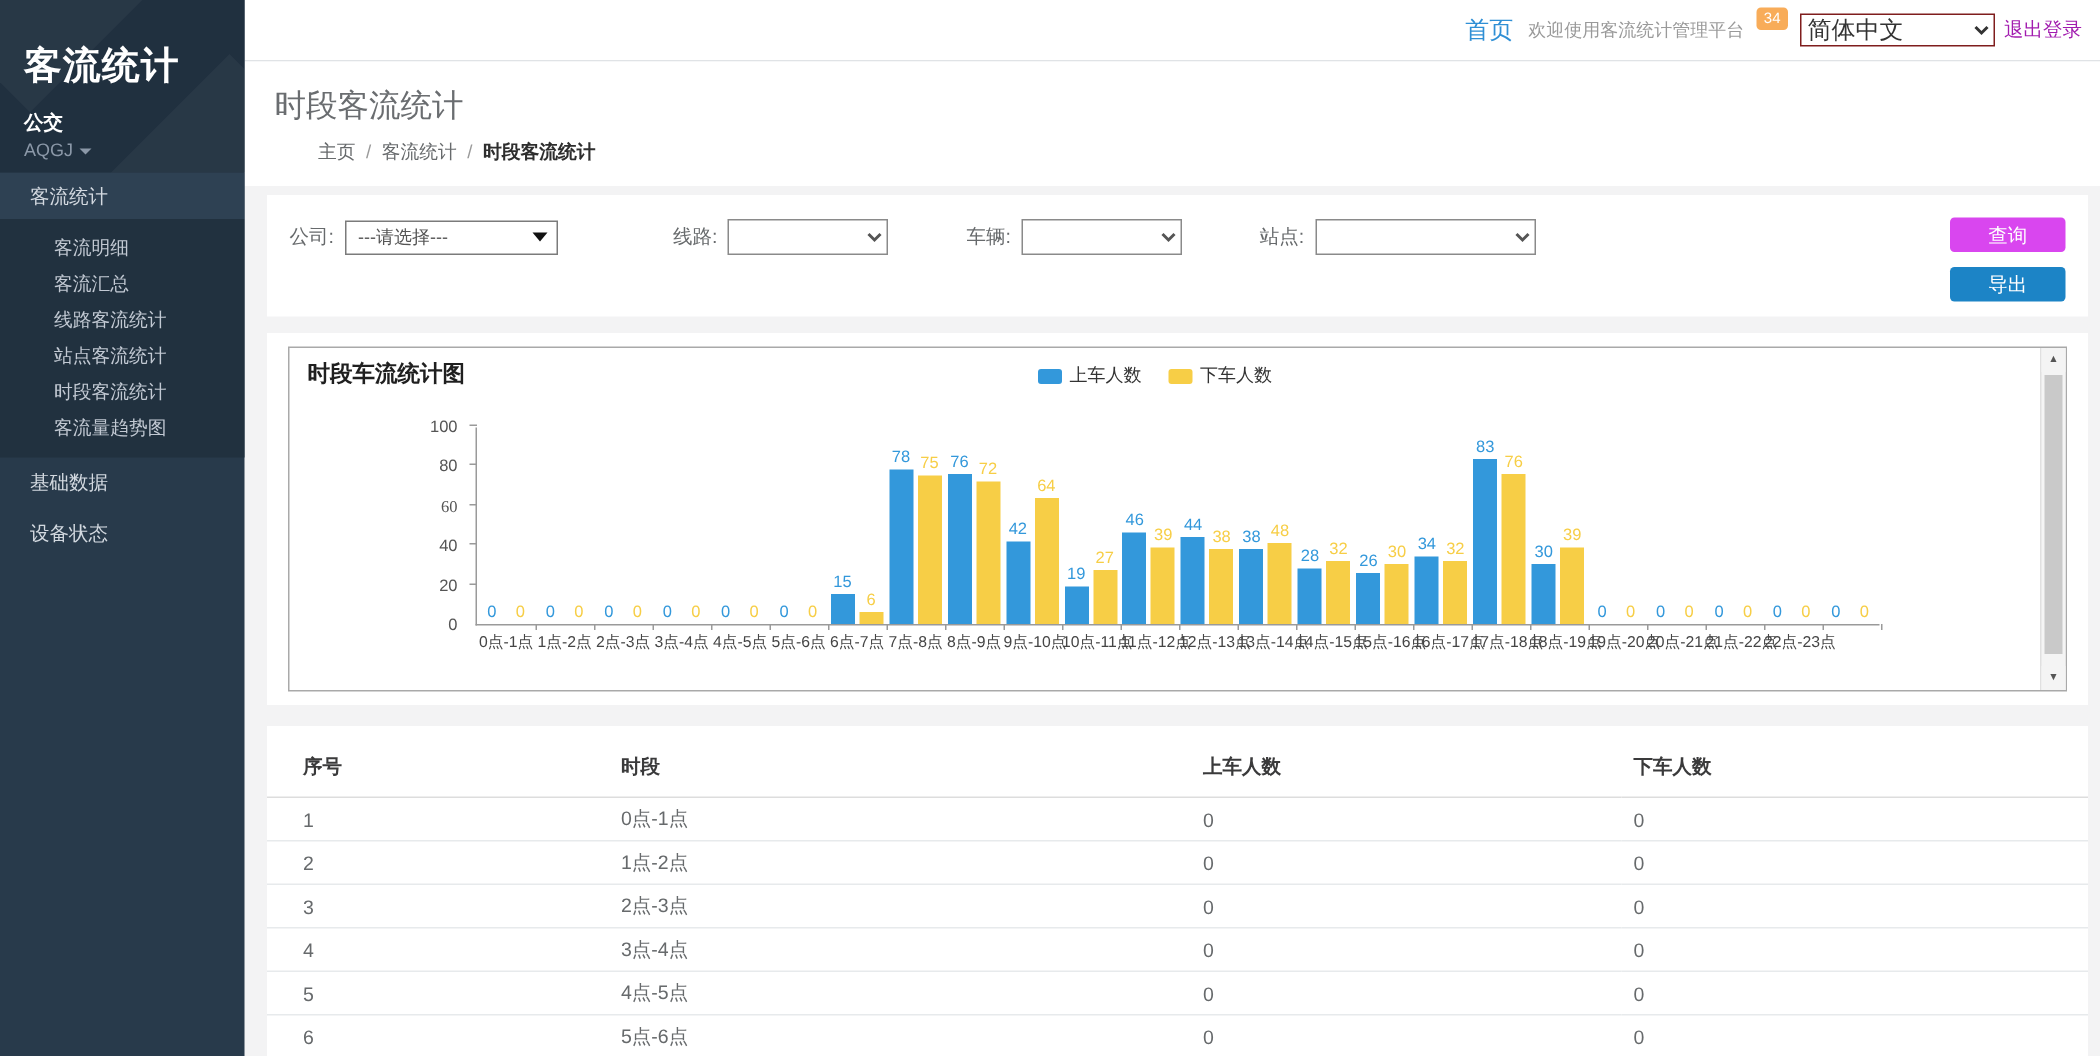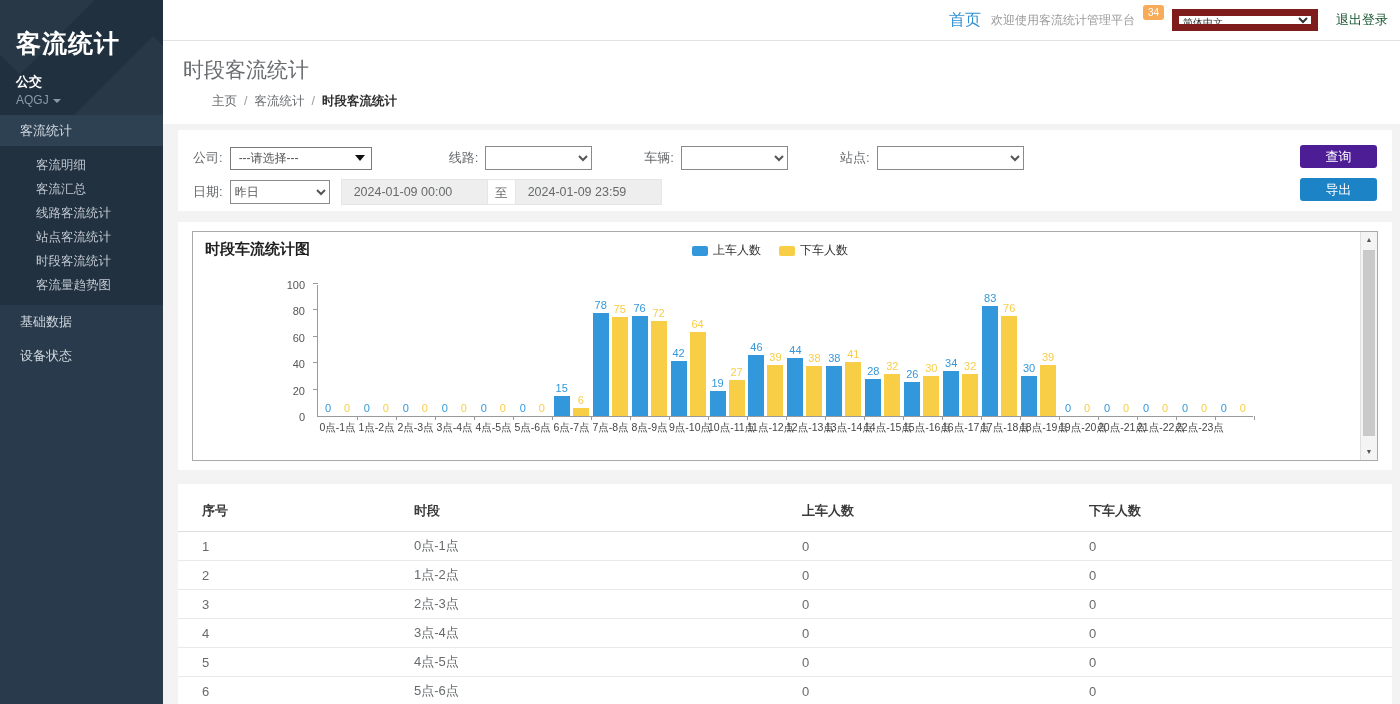--- a/index.html
+++ b/index.html
@@ -21,22 +21,22 @@
   .menu-section.plain { height:34px; line-height:34px; }
   .submenu { background:#21313f; padding:7px 0 8px; }
   .submenu-item { height:24px; line-height:24px; padding-left:36px; font-size:12.5px; color:#c2c9d3; cursor:pointer; white-space:nowrap; }
 
   
   .main { margin-left:163px; height:704px; }
   .topbar { height:41px; background:#fff; border-bottom:1px solid #e0e3e6; display:flex; align-items:center; justify-content:flex-end; padding-right:12px; }
   .home-link { color:#2f8fd5; font-size:16px; margin-right:10px; cursor:pointer; }
   .welcome-text { color:#9a9a9a; font-size:12px; }
   .badge { background:#f8ac59; color:#fff; font-size:10px; border-radius:3px; padding:2px 5px; margin:0 8px 0 8px; transform:translateY(-8px); }
-  .lang-select { width:146px; height:22px; font-size:10px; color:#333; border:7px solid #7f1d1d; background:#fff; }
-  .logout { color:#14532d; font-size:13px; margin-left:18px; cursor:pointer; white-space:nowrap; }
+  .lang-select { width:130px; height:22px; font-size:16px; color:#333; border:1px solid #7f1d1d; background:#fff; }
+  .logout { color:#a21caf; font-size:13px; margin-left:6px; cursor:pointer; white-space:nowrap; }
 
   .page-heading { background:#fff; height:83px; padding:15px 0 0 20px; }
   .page-title { color:#6a6d70; font-size:21px; font-weight:400; }
   .breadcrumb { margin-top:9px; font-size:12.5px; color:#676a6c;margin-left:29px; }
   .breadcrumb .sep { margin:0 7px; color:#9a9a9a; }
   .breadcrumb .active { font-weight:bold; color:#2e2e2e; }
   .breadcrumb .crumb { cursor:pointer; }
 
   .content { padding:6px 8px 0 15px; }
   .panel { background:#fff; }
@@ -51,21 +51,21 @@
   .sel-vehicle { width:107px; margin-right:52px; }
   .sel-station { width:147px; }
   .sel-preset { width:100px; margin-right:11px; }
   .custom-select { width:142px; height:23px; border:1px solid #7b7b7b; background:#fff; display:flex; align-items:center; justify-content:space-between; padding:0 6px 0 8px; font-size:12px; color:#555; margin-right:77px; cursor:pointer; }
   .custom-select .tri { width:0; height:0; border-left:5px solid transparent; border-right:5px solid transparent; border-top:6px solid #111; }
   .date-group { display:flex; align-items:center; }
   .date-input { width:147px; height:26px; background:#eeeeee; border:1px solid #e5e6e7; font-size:12.5px; color:#676a6c; line-height:24px; padding-left:12px; }
   .date-sep { width:27px; height:26px; background:#fff; border:1px solid #e5e6e7; border-left:none; border-right:none; text-align:center; line-height:26px; font-size:12.5px; color:#676a6c; }
   .btn-col { position:absolute; right:15px; top:15px; display:flex; flex-direction:column; gap:10px; }
   .btn { width:77px; height:23px; border:none; border-radius:3px; color:#fff; font-size:13px; cursor:pointer; font-family:inherit; }
-  .btn-query { background:#4c1d95; }
+  .btn-query { background:#d946ef; }
   .btn-export { background:#1c84c6; }
 
   
   .chart-panel { height:248px; padding:9px 14px; margin-bottom:14px; }
   .chart-box { position:relative; height:230px; border:1px solid #a9a9a9; background:#fff; }
   .chart-title { position:absolute; left:12px; top:8px; font-size:15px; font-weight:bold; color:#1f1f1f; }
   .legend { position:absolute; top:10px; left:0; right:30px; display:flex; justify-content:center; gap:18px; font-size:12px; color:#333; }
   .legend-item { display:flex; align-items:center; gap:5px; }
   .legend-swatch { width:16px; height:10px; border-radius:2px; }
   .plot { position:absolute; left:124px; top:53px; width:936px; height:132px; border-left:1px solid #9a9a9a; border-bottom:1px solid #9a9a9a; }
@@ -147,29 +147,20 @@
           <span>---请选择---</span>
           <span class="tri"></span>
         </div>
         <span class="f-label">线路:</span>
         <select class="sel sel-line"><option></option></select>
         <span class="f-label">车辆:</span>
         <select class="sel sel-vehicle"><option></option></select>
         <span class="f-label">站点:</span>
         <select class="sel sel-station"><option></option></select>
       </div>
-      <div class="filter-row">
-        <span class="f-label">日期:</span>
-        <select class="sel sel-preset"><option>昨日</option></select>
-        <div class="date-group">
-          <div class="date-input">2024-01-09 00:00</div>
-          <div class="date-sep">至</div>
-          <div class="date-input">2024-01-09 23:59</div>
-        </div>
-      </div>
       <div class="btn-col">
         <button class="btn btn-query">查询</button>
         <button class="btn btn-export">导出</button>
       </div>
     </div>
 
     <div class="panel chart-panel">
       <div class="chart-box">
         <div class="chart-title">时段车流统计图</div>
         <div class="legend">
@@ -179,21 +170,21 @@
           </div>
           <div class="legend-item">
             <span class="legend-swatch" id="sw1" style="background: rgb(247, 206, 70);"></span>
             <span>下车人数</span>
           </div>
         </div>
         <div class="yaxis" id="yaxis">
             <span style="bottom: 0px;">0</span>
             <span style="bottom: 26.4px;">20</span>
             <span style="bottom: 52.8px;">40</span>
-            <span style="bottom: 79.2px;">60</span>
+            <span style="bottom: 79.2px; font-family: Liberation Serif, serif;">60</span>
             <span style="bottom: 105.6px;">80</span>
             <span style="bottom: 132px;">100</span>
           </div>
         <div class="plot" id="plot">
           <div class="bar-row" id="barrow">
               <div class="bar-group">
                 <div class="bar-wrap">
                   <span class="bar-value" style="color: rgb(51, 152, 219);">0</span>
                   <div class="bar" style="height: 0px; background: rgb(51, 152, 219);"></div>
                 </div>
@@ -321,21 +312,21 @@
                   <span class="bar-value" style="color: rgb(247, 206, 70);">38</span>
                   <div class="bar" style="height: 50.16px; background: rgb(247, 206, 70);"></div>
                 </div>
               </div>
               <div class="bar-group">
                 <div class="bar-wrap">
                   <span class="bar-value" style="color: rgb(51, 152, 219);">38</span>
                   <div class="bar" style="height: 50.16px; background: rgb(51, 152, 219);"></div>
                 </div>
                 <div class="bar-wrap">
-                  <span class="bar-value" style="color: rgb(247, 206, 70);">41</span>
+                  <span class="bar-value" style="color: rgb(247, 206, 70);">48</span>
                   <div class="bar" style="height: 54.12px; background: rgb(247, 206, 70);"></div>
                 </div>
               </div>
               <div class="bar-group">
                 <div class="bar-wrap">
                   <span class="bar-value" style="color: rgb(51, 152, 219);">28</span>
                   <div class="bar" style="height: 36.96px; background: rgb(51, 152, 219);"></div>
                 </div>
                 <div class="bar-wrap">
                   <span class="bar-value" style="color: rgb(247, 206, 70);">32</span>

